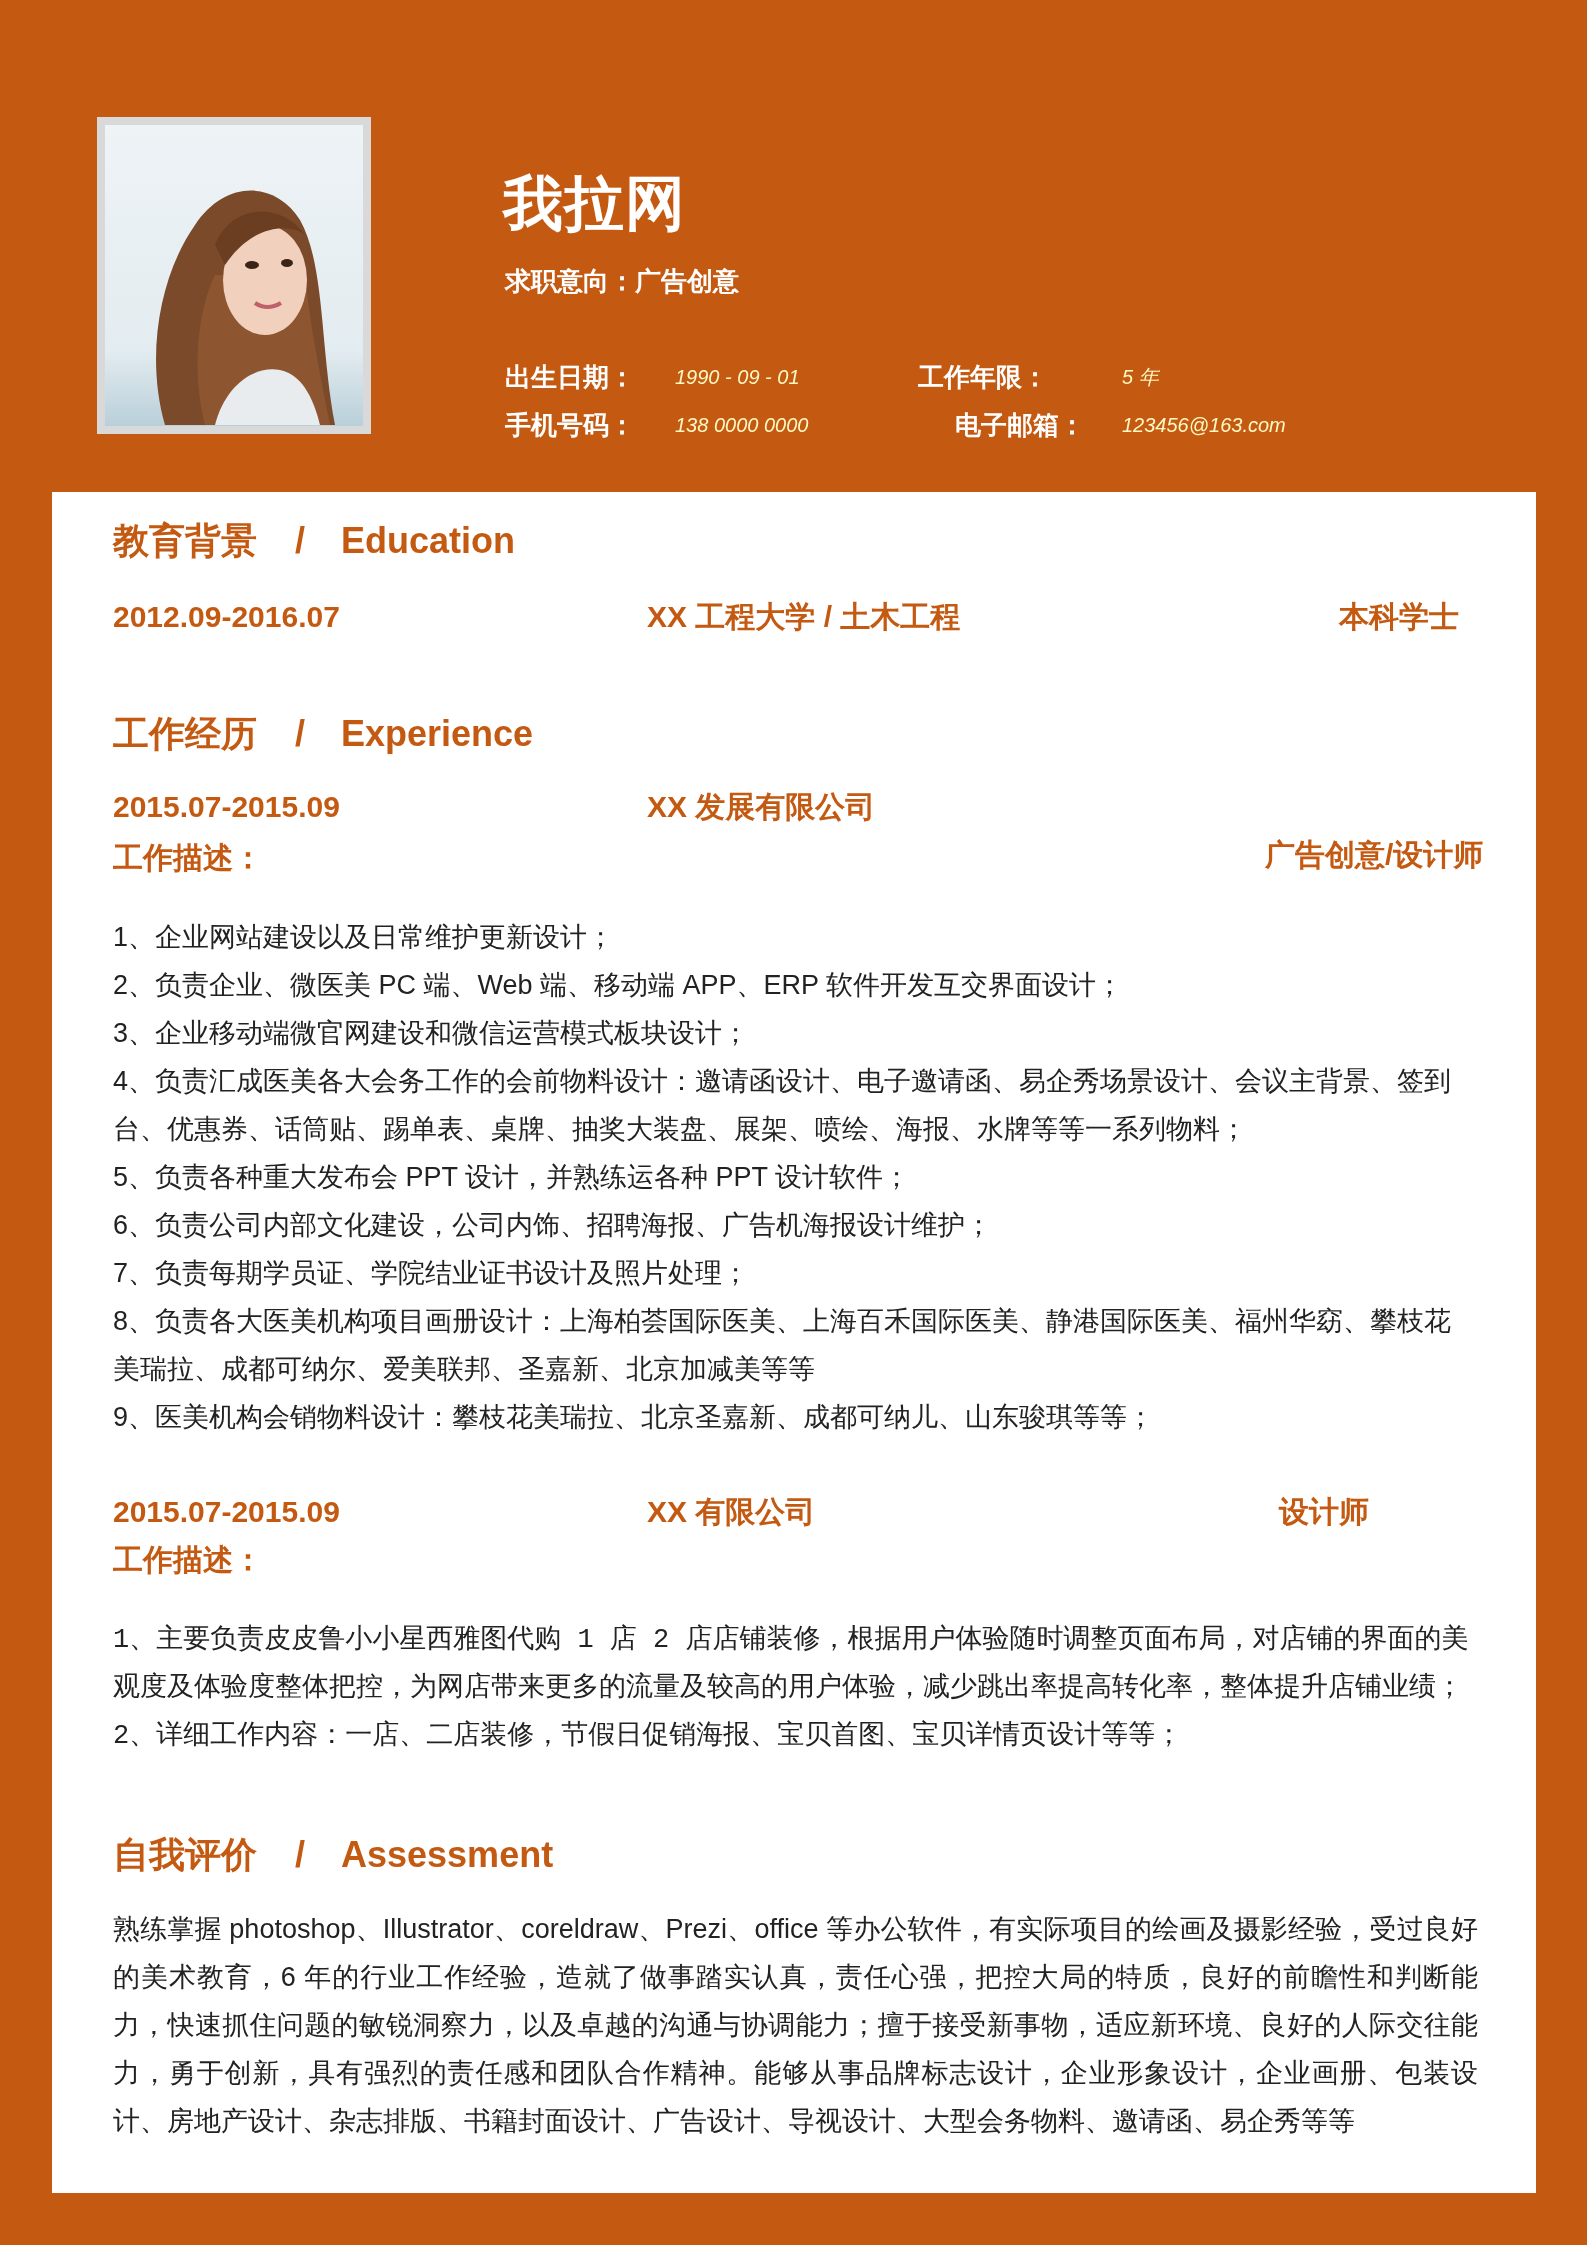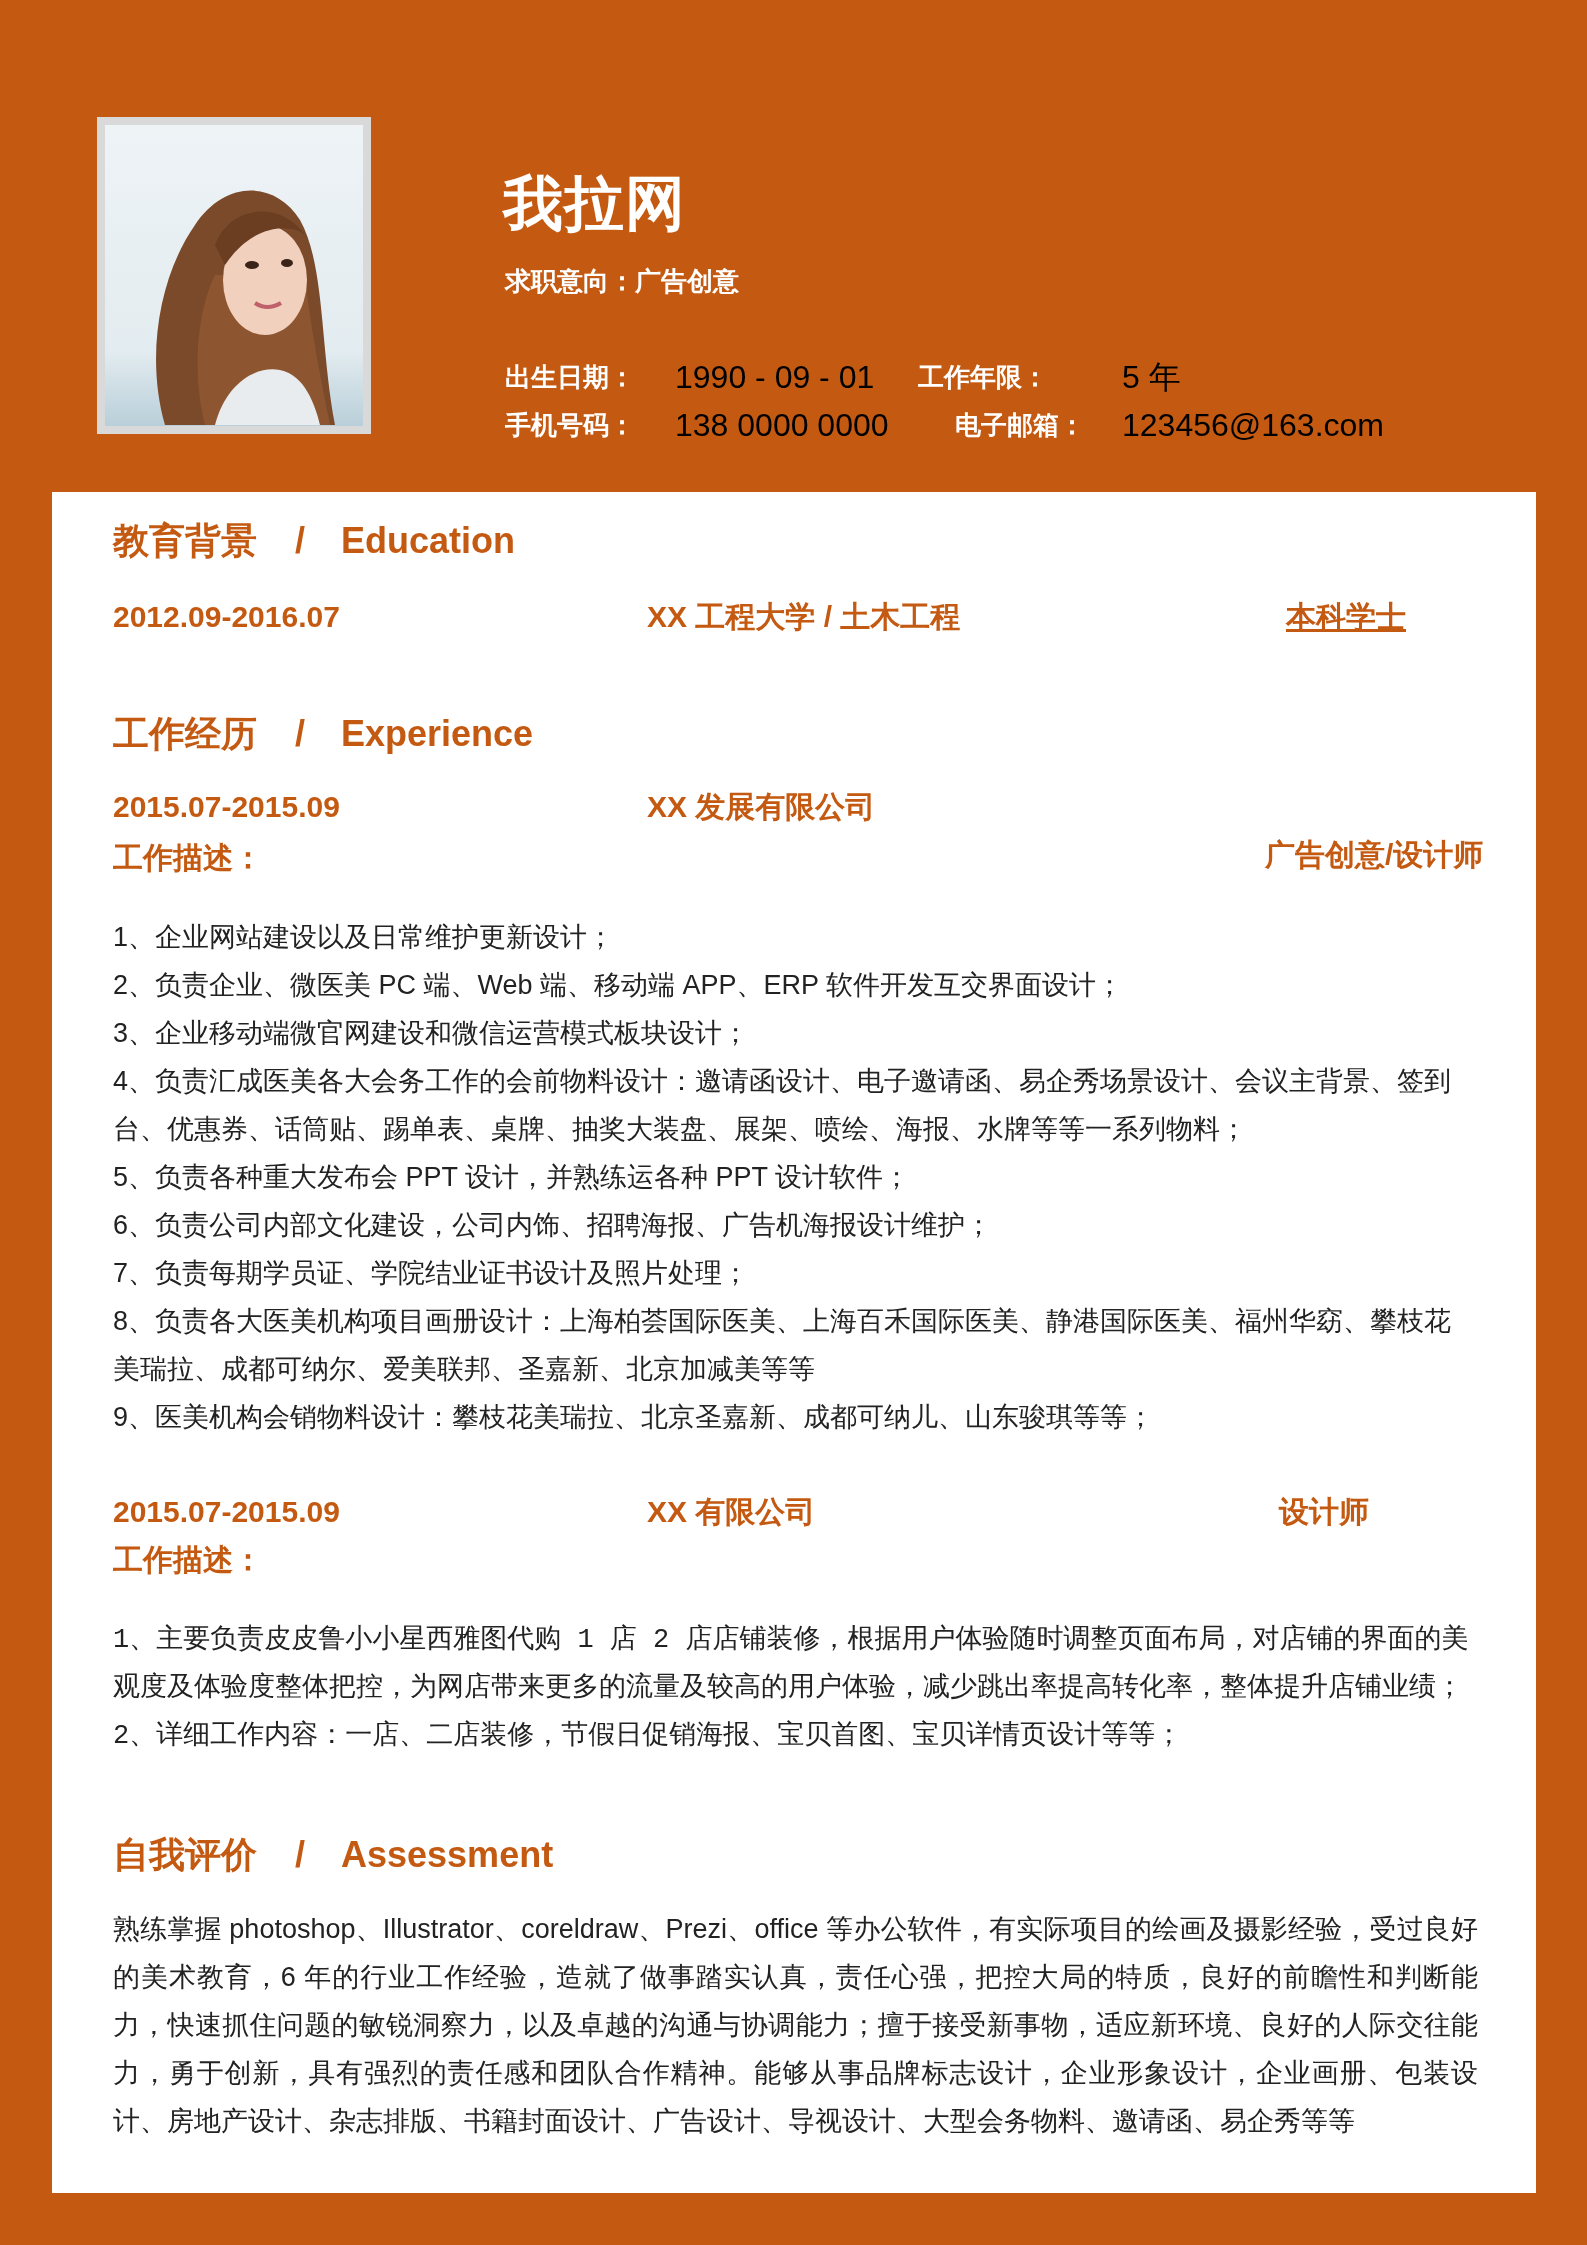--- a/index.html
+++ b/index.html
@@ -10,21 +10,21 @@
   }
   .abs { position: absolute; }
   .photo-frame {
     left: 97px; top: 117px; width: 258px; height: 301px;
     border: 8px solid #d9d9d9; background: #e9f0f3; overflow: hidden;
   }
   .photo-frame svg { display: block; width: 100%; height: 100%; }
   .name { left: 503px; top: 168px; font-size: 60px; font-weight: bold; color: #fff; line-height: 72px; letter-spacing: 1px; }
   .intent { left: 505px; top: 263px; font-size: 26px; font-weight: bold; color: #fff; line-height: 36px; }
   .info-label { font-size: 26px; font-weight: bold; color: #fff; line-height: 36px; }
-  .info-value { font-size: 32px; color: #000000; line-height: 36px; }
+  .info-value { font-size: 20px; color: #fef9c3; line-height: 36px; font-style: italic; }
   .panel {
     left: 52px; top: 492px; width: 1484px; height: 1701px; background: #fff;
   }
   .h-section { font-size: 36px; font-weight: bold; color: #c45a12; line-height: 44px; white-space: nowrap; }
   .h-section .slash { display: inline-block; margin: 0 36px 0 38px; font-weight: bold; }
   .h-section .en { font-weight: bold; }
   .row-item { font-size: 30px; font-weight: bold; color: #c45a12; line-height: 34px; white-space: nowrap; }
   .body-text { font-size: 27px; color: #222; line-height: 48px; }
   .list { left: 113px; width: 1365px; margin: 0; padding: 0; list-style: none; }
   .list li { font-size: 27px; color: #222; line-height: 48px; }
@@ -69,21 +69,21 @@
 <div class="abs info-label" style="left:955px; top:407px;">电子邮箱：</div>
 <div class="abs info-value" style="left:1122px; top:407px;">123456@163.com</div>
 
 <div class="abs panel"></div>
 
 <div class="abs h-section" style="left:113px; top:519px;">
   <span>教育背景</span><span class="slash">/</span><span class="en">Education</span>
 </div>
 <div class="abs row-item" style="left:113px; top:600px;">2012.09-2016.07</div>
 <div class="abs row-item" style="left:647px; top:600px;">XX 工程大学 / 土木工程</div>
-<div class="abs row-item" style="left:1286px; top:600px;text-decoration:underline;">本科学士</div>
+<div class="abs row-item" style="left:1339px; top:600px;">本科学士</div>
 
 <div class="abs h-section" style="left:113px; top:712px;">
   <span>工作经历</span><span class="slash">/</span><span class="en">Experience</span>
 </div>
 
 <div class="abs row-item" style="left:113px; top:790px;">2015.07-2015.09</div>
 <div class="abs row-item" style="left:647px; top:790px;">XX 发展有限公司</div>
 <div class="abs row-item" style="left:1265px; top:790px;margin-top:48px;">广告创意/设计师</div>
 <div class="abs row-item" style="left:113px; top:841px;">工作描述：</div>
 <ul class="abs list" style="top:913px;">

